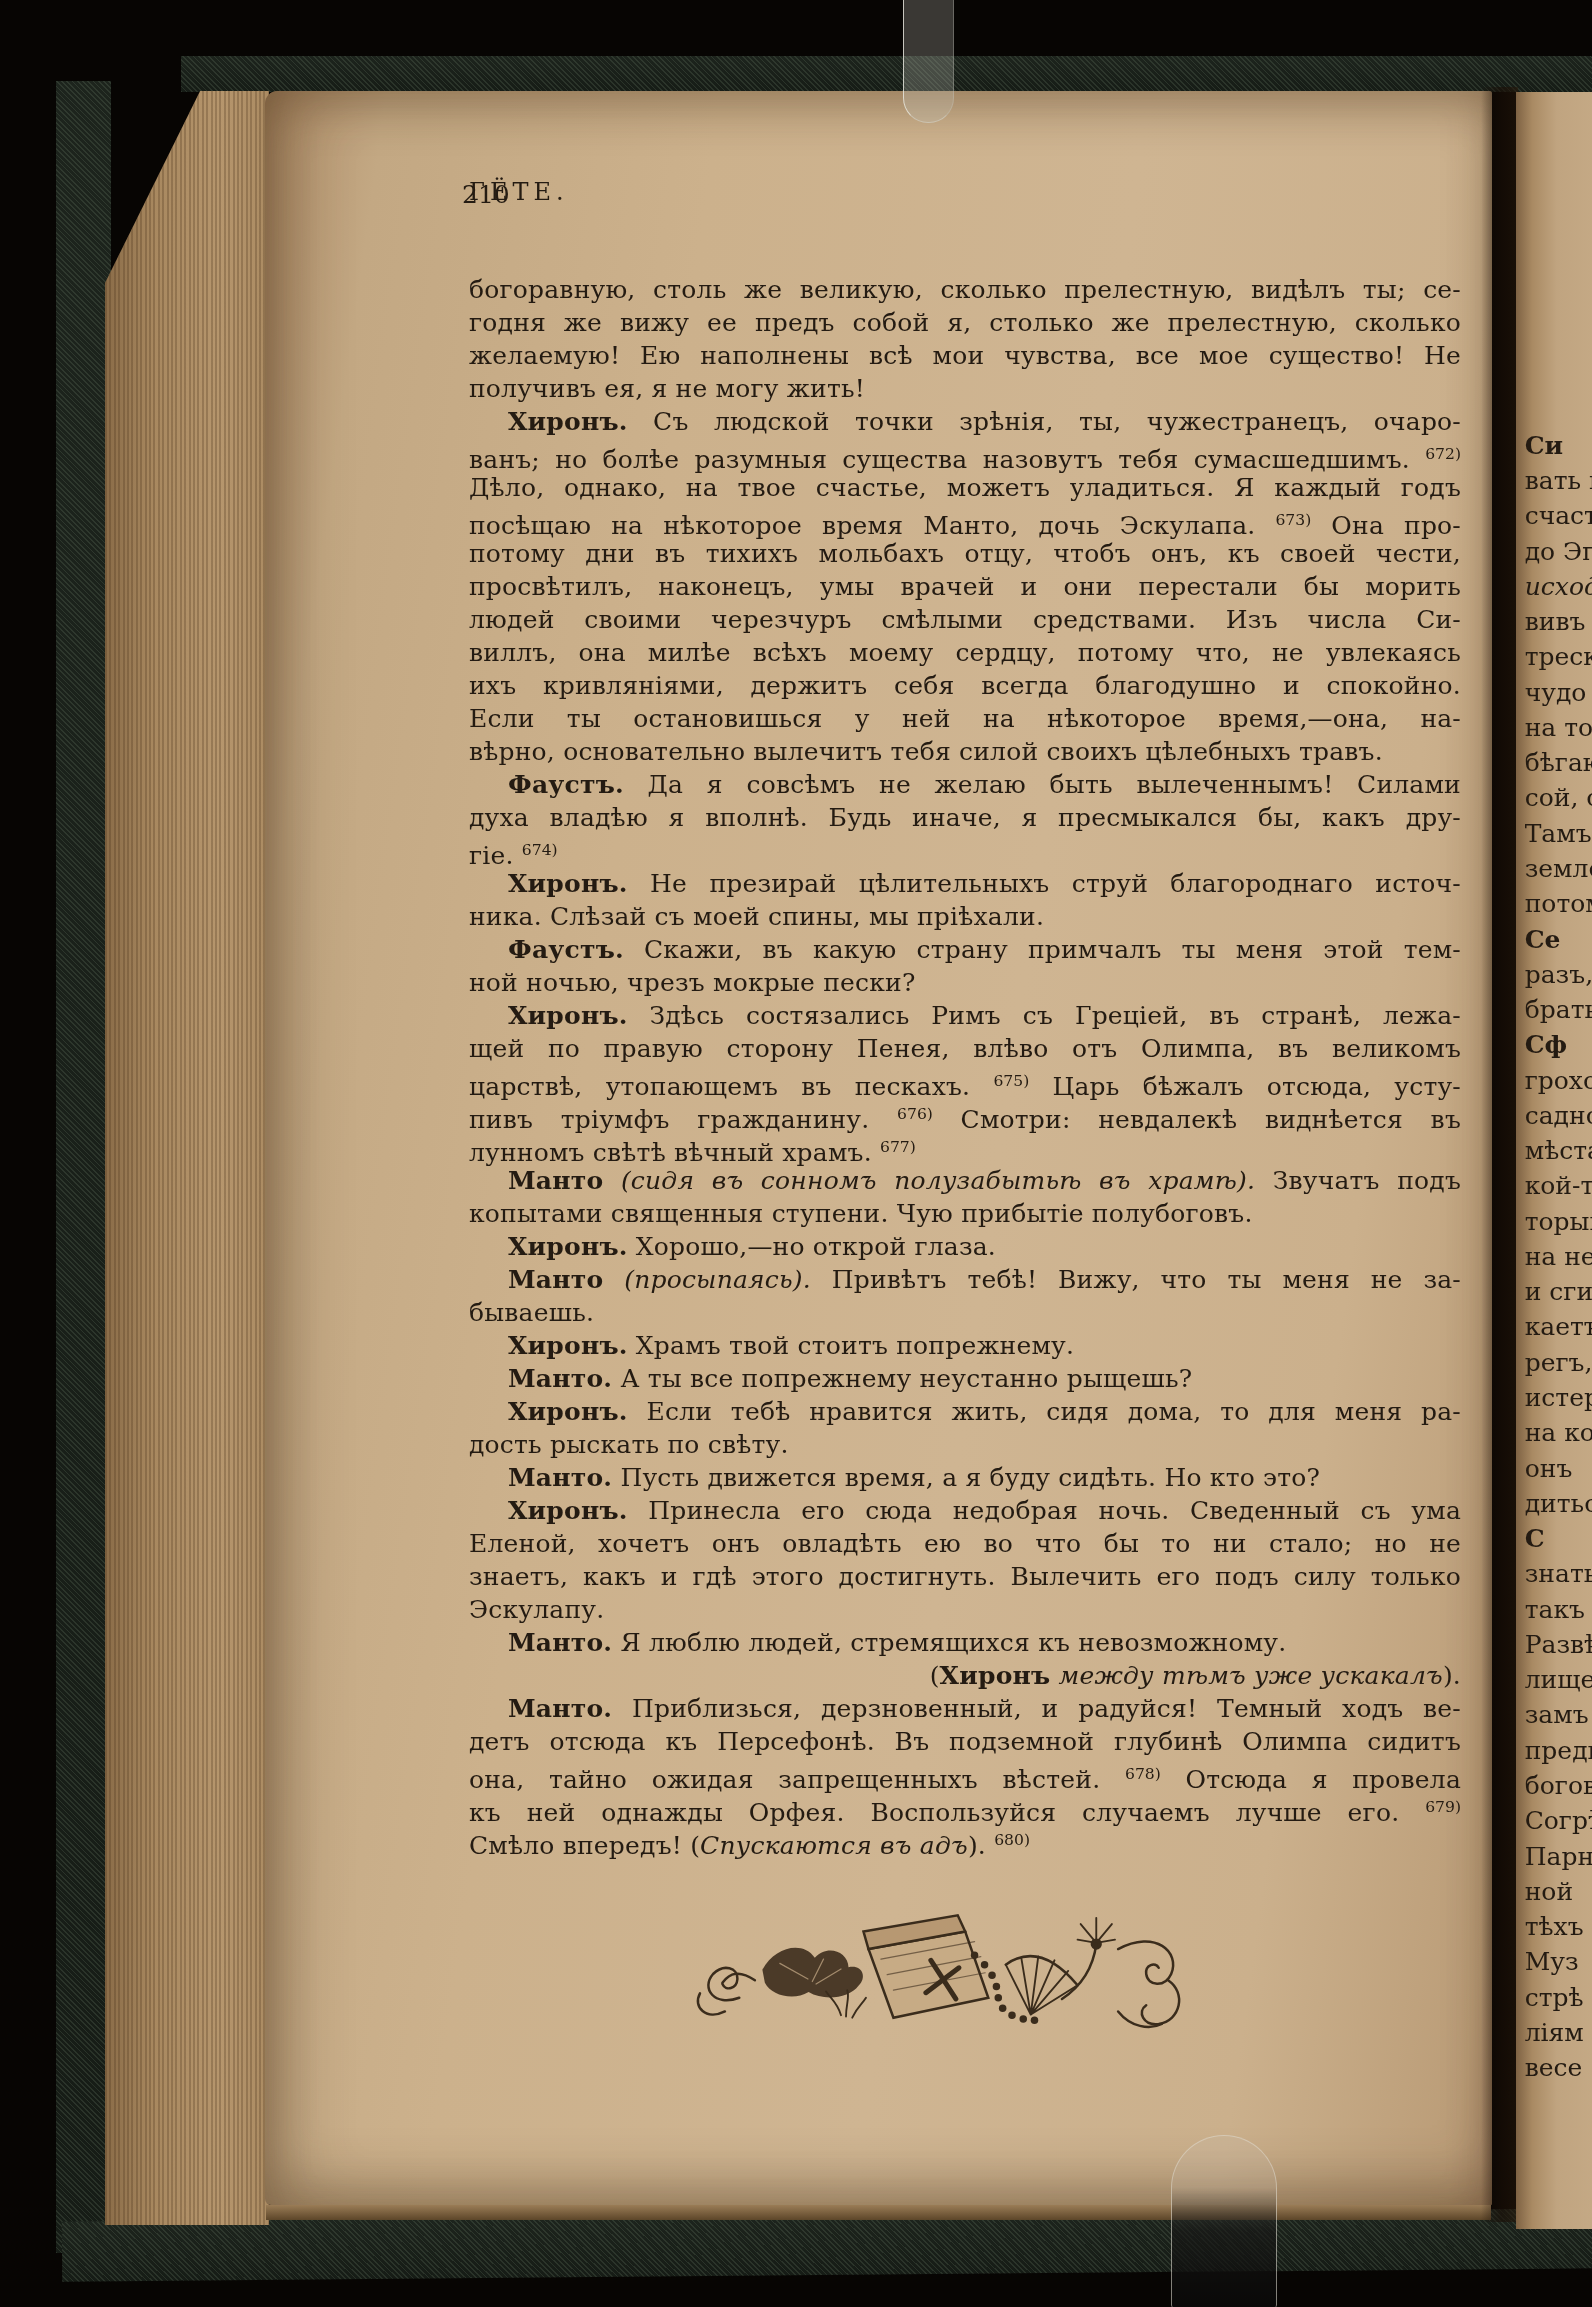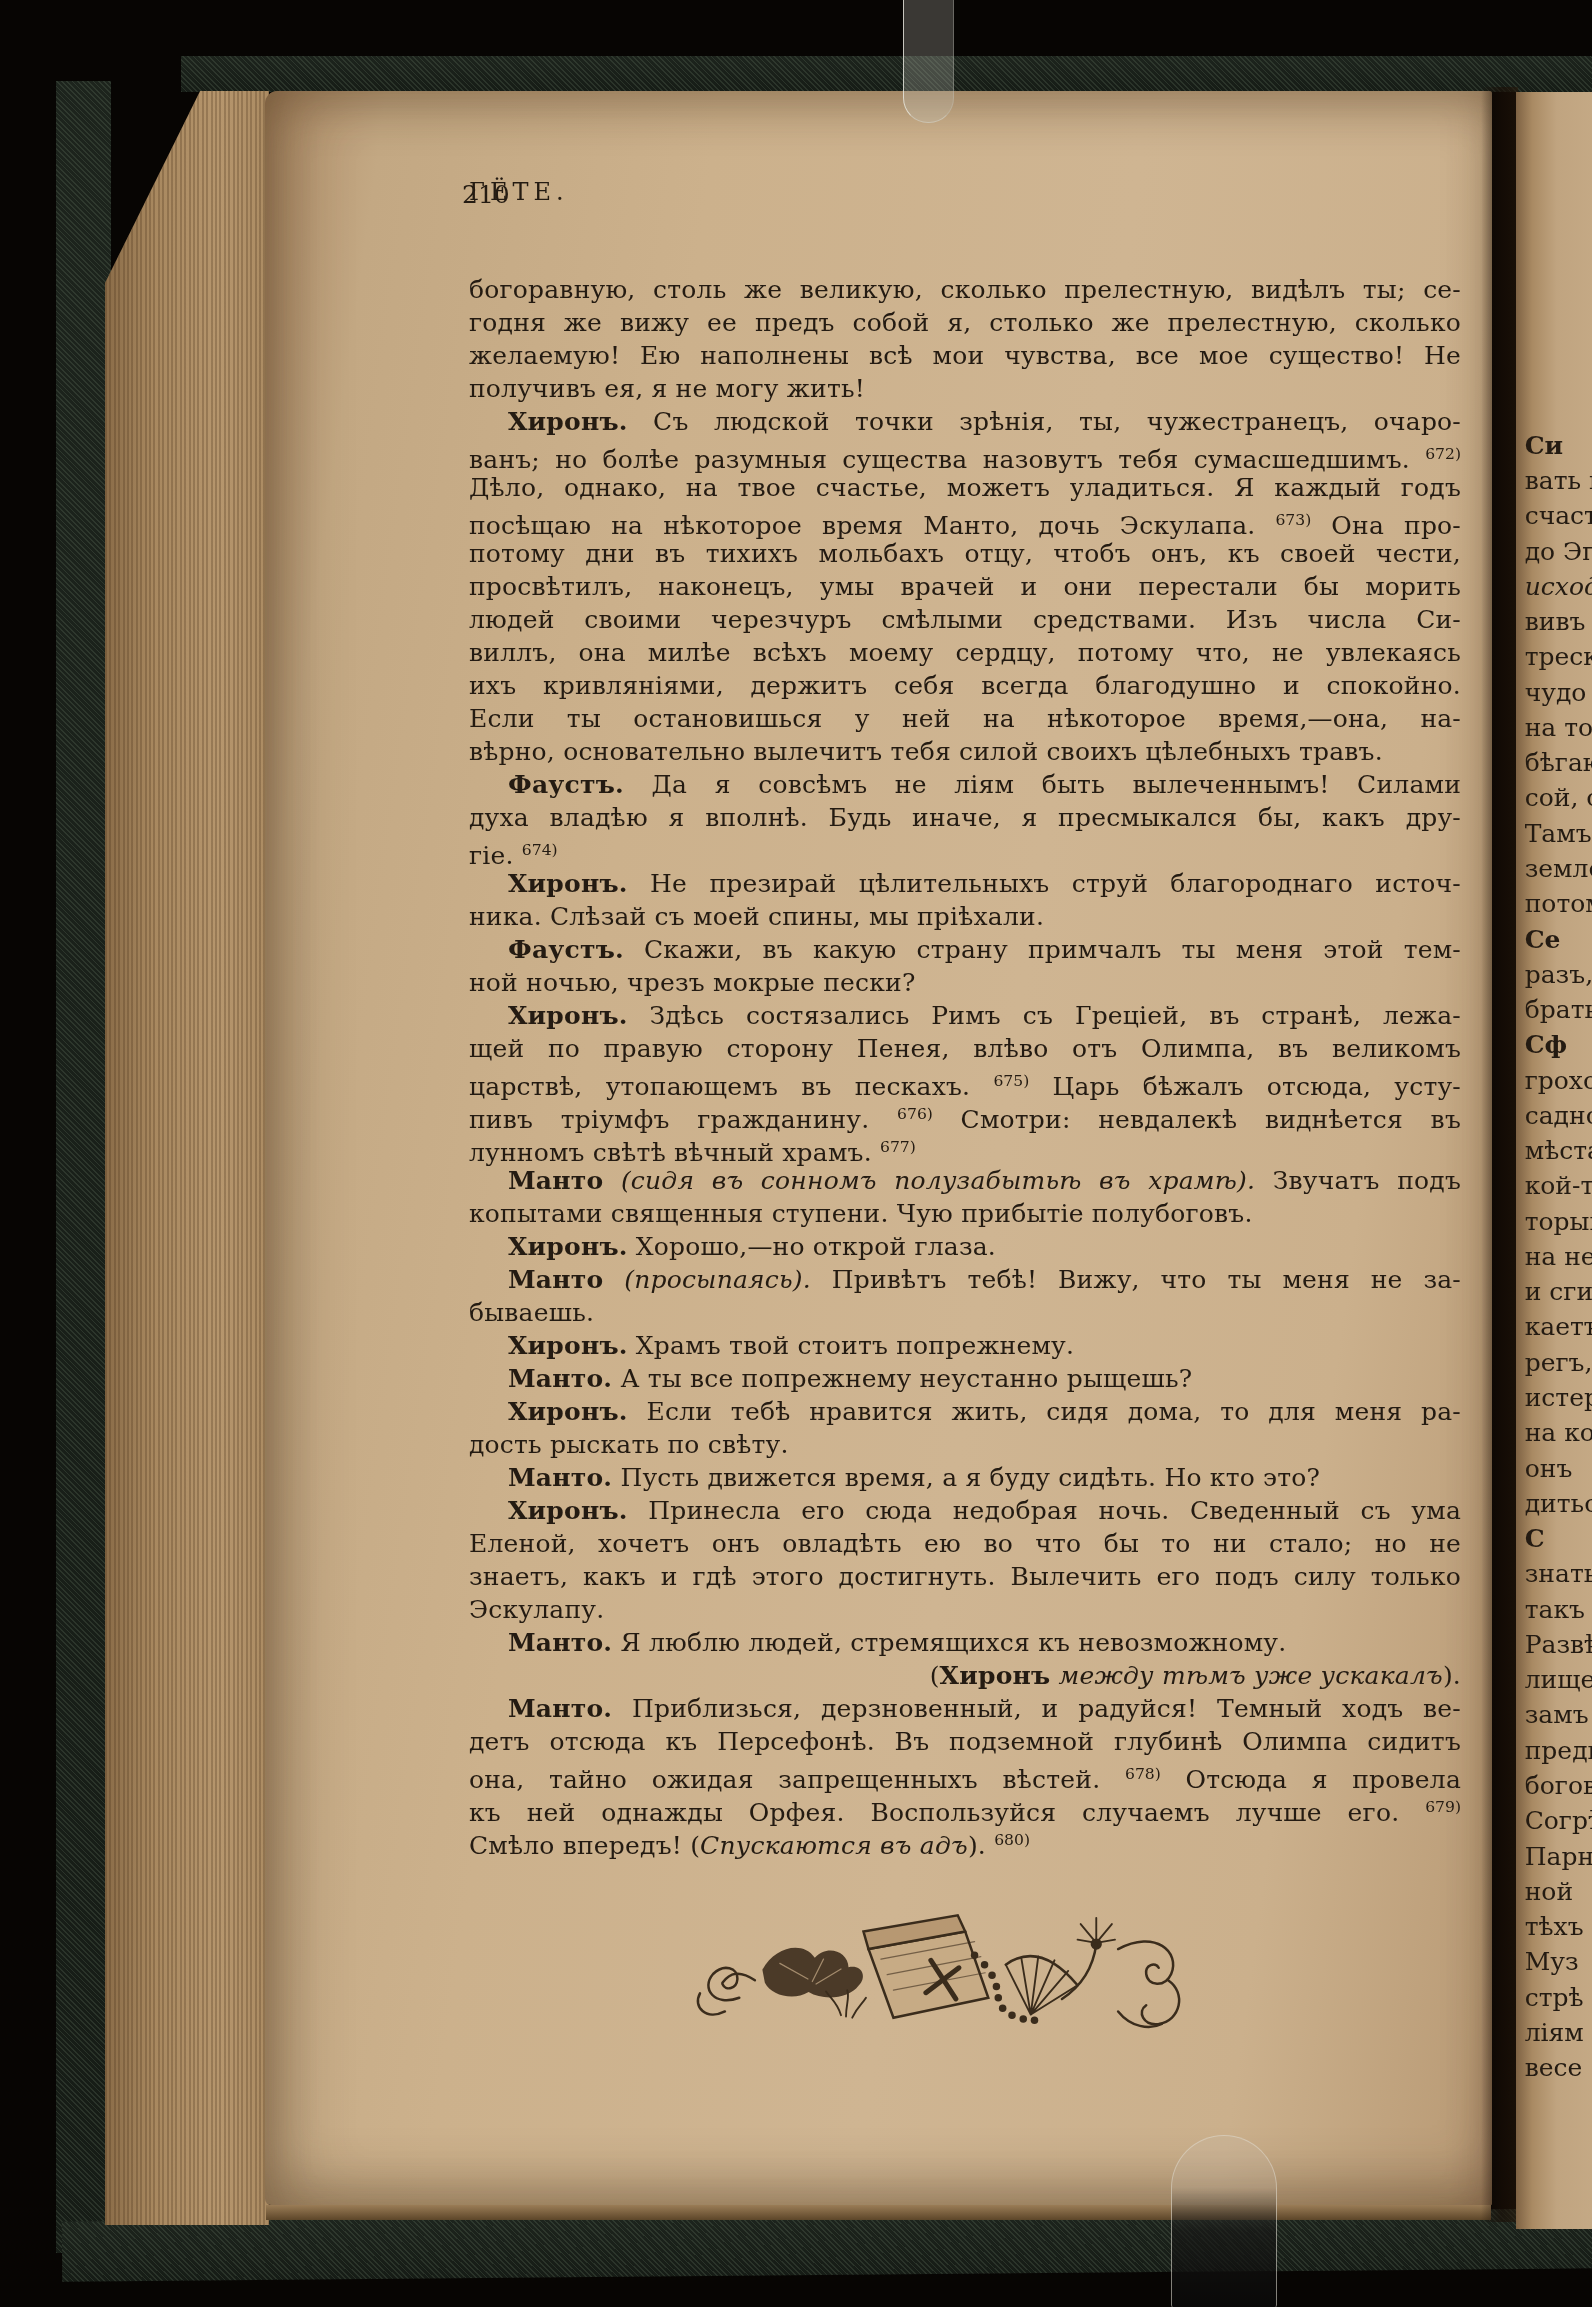--- a/index.html
+++ b/index.html
@@ -96,21 +96,21 @@
           <div class="ln j"><span>ванъ; но болѣе разумныя существа назовутъ тебя сумасшедшимъ. </span><span class="s">672)</span></div>
           <div class="ln j"><span>Дѣло, однако, на твое счастье, можетъ уладиться. Я каждый годъ</span></div>
           <div class="ln j"><span>посѣщаю на нѣкоторое время Манто, дочь Эскулапа. </span><span class="s">673)</span><span> Она про-</span></div>
           <div class="ln j"><span>потому дни въ тихихъ мольбахъ отцу, чтобъ онъ, къ своей чести,</span></div>
           <div class="ln j"><span>просвѣтилъ, наконецъ, умы врачей и они перестали бы морить</span></div>
           <div class="ln j"><span>людей своими черезчуръ смѣлыми средствами. Изъ числа Си-</span></div>
           <div class="ln j"><span>виллъ, она милѣе всѣхъ моему сердцу, потому что, не увлекаясь</span></div>
           <div class="ln j"><span>ихъ кривляніями, держитъ себя всегда благодушно и спокойно.</span></div>
           <div class="ln j"><span>Если ты остановишься у ней на нѣкоторое время,—она, на-</span></div>
           <div class="ln l"><span>вѣрно, основательно вылечитъ тебя силой своихъ цѣлебныхъ травъ.</span></div>
-          <div class="ln j ind"><span class="b">Фаустъ.</span><span> Да я совсѣмъ не ліям быть вылеченнымъ! Силами</span></div>
+          <div class="ln j ind"><span class="b">Фаустъ.</span><span> Да я совсѣмъ не желаю быть вылеченнымъ! Силами</span></div>
           <div class="ln j"><span>духа владѣю я вполнѣ. Будь иначе, я пресмыкался бы, какъ дру-</span></div>
           <div class="ln l"><span>гіе. </span><span class="s">674)</span></div>
           <div class="ln j ind"><span class="b">Хиронъ.</span><span> Не презирай цѣлительныхъ струй благороднаго источ-</span></div>
           <div class="ln l"><span>ника. Слѣзай съ моей спины, мы пріѣхали.</span></div>
           <div class="ln j ind"><span class="b">Фаустъ.</span><span> Скажи, въ какую страну примчалъ ты меня этой тем-</span></div>
           <div class="ln l"><span>ной ночью, чрезъ мокрые пески?</span></div>
           <div class="ln j ind"><span class="b">Хиронъ.</span><span> Здѣсь состязались Римъ съ Греціей, въ странѣ, лежа-</span></div>
           <div class="ln j"><span>щей по правую сторону Пенея, влѣво отъ Олимпа, въ великомъ</span></div>
           <div class="ln j"><span>царствѣ, утопающемъ въ пескахъ. </span><span class="s">675)</span><span> Царь бѣжалъ отсюда, усту-</span></div>
           <div class="ln j"><span>пивъ тріумфъ гражданину. </span><span class="s">676)</span><span> Смотри: невдалекѣ виднѣется въ</span></div>

